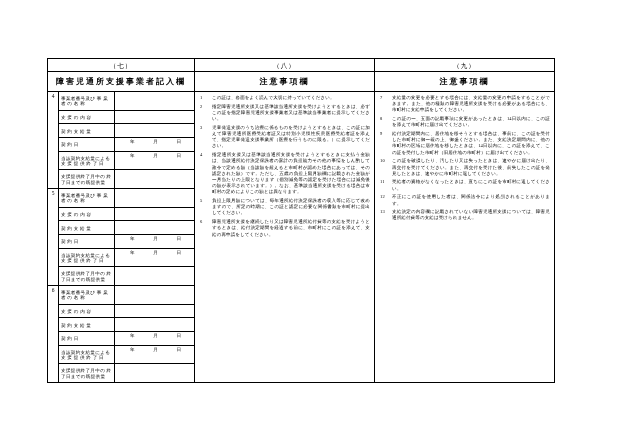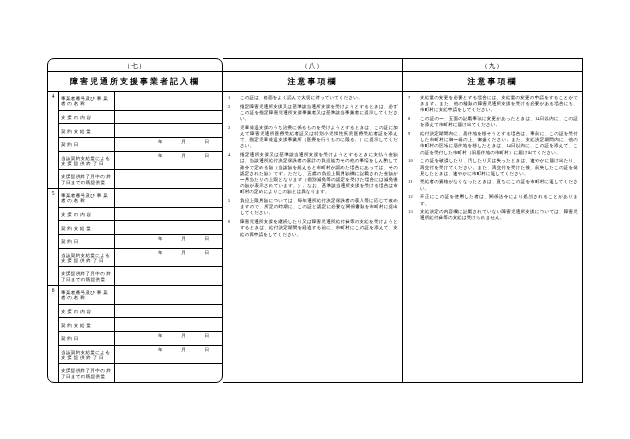--- a/index.html
+++ b/index.html
@@ -22,21 +22,21 @@
     display:flex;
     gap:0;
   }
   .col{
     border:1px solid #000;
     box-sizing:border-box;
     display:flex;
     flex-direction:column;
     background:#fff;
   }
-  .col.c1{width:176px;border-radius:7px;}
+  .col.c1{width:148px;}
   .col.c2{width:180px; border-left:none;}
   .col.c3{width:180px; border-left:none;}
 
   .col-header{
     text-align:center;
     font-size:6.5px;
     line-height:9px;
     padding:2px 0 1px 0;
     border-bottom:1px solid #000;
     letter-spacing:1px;

